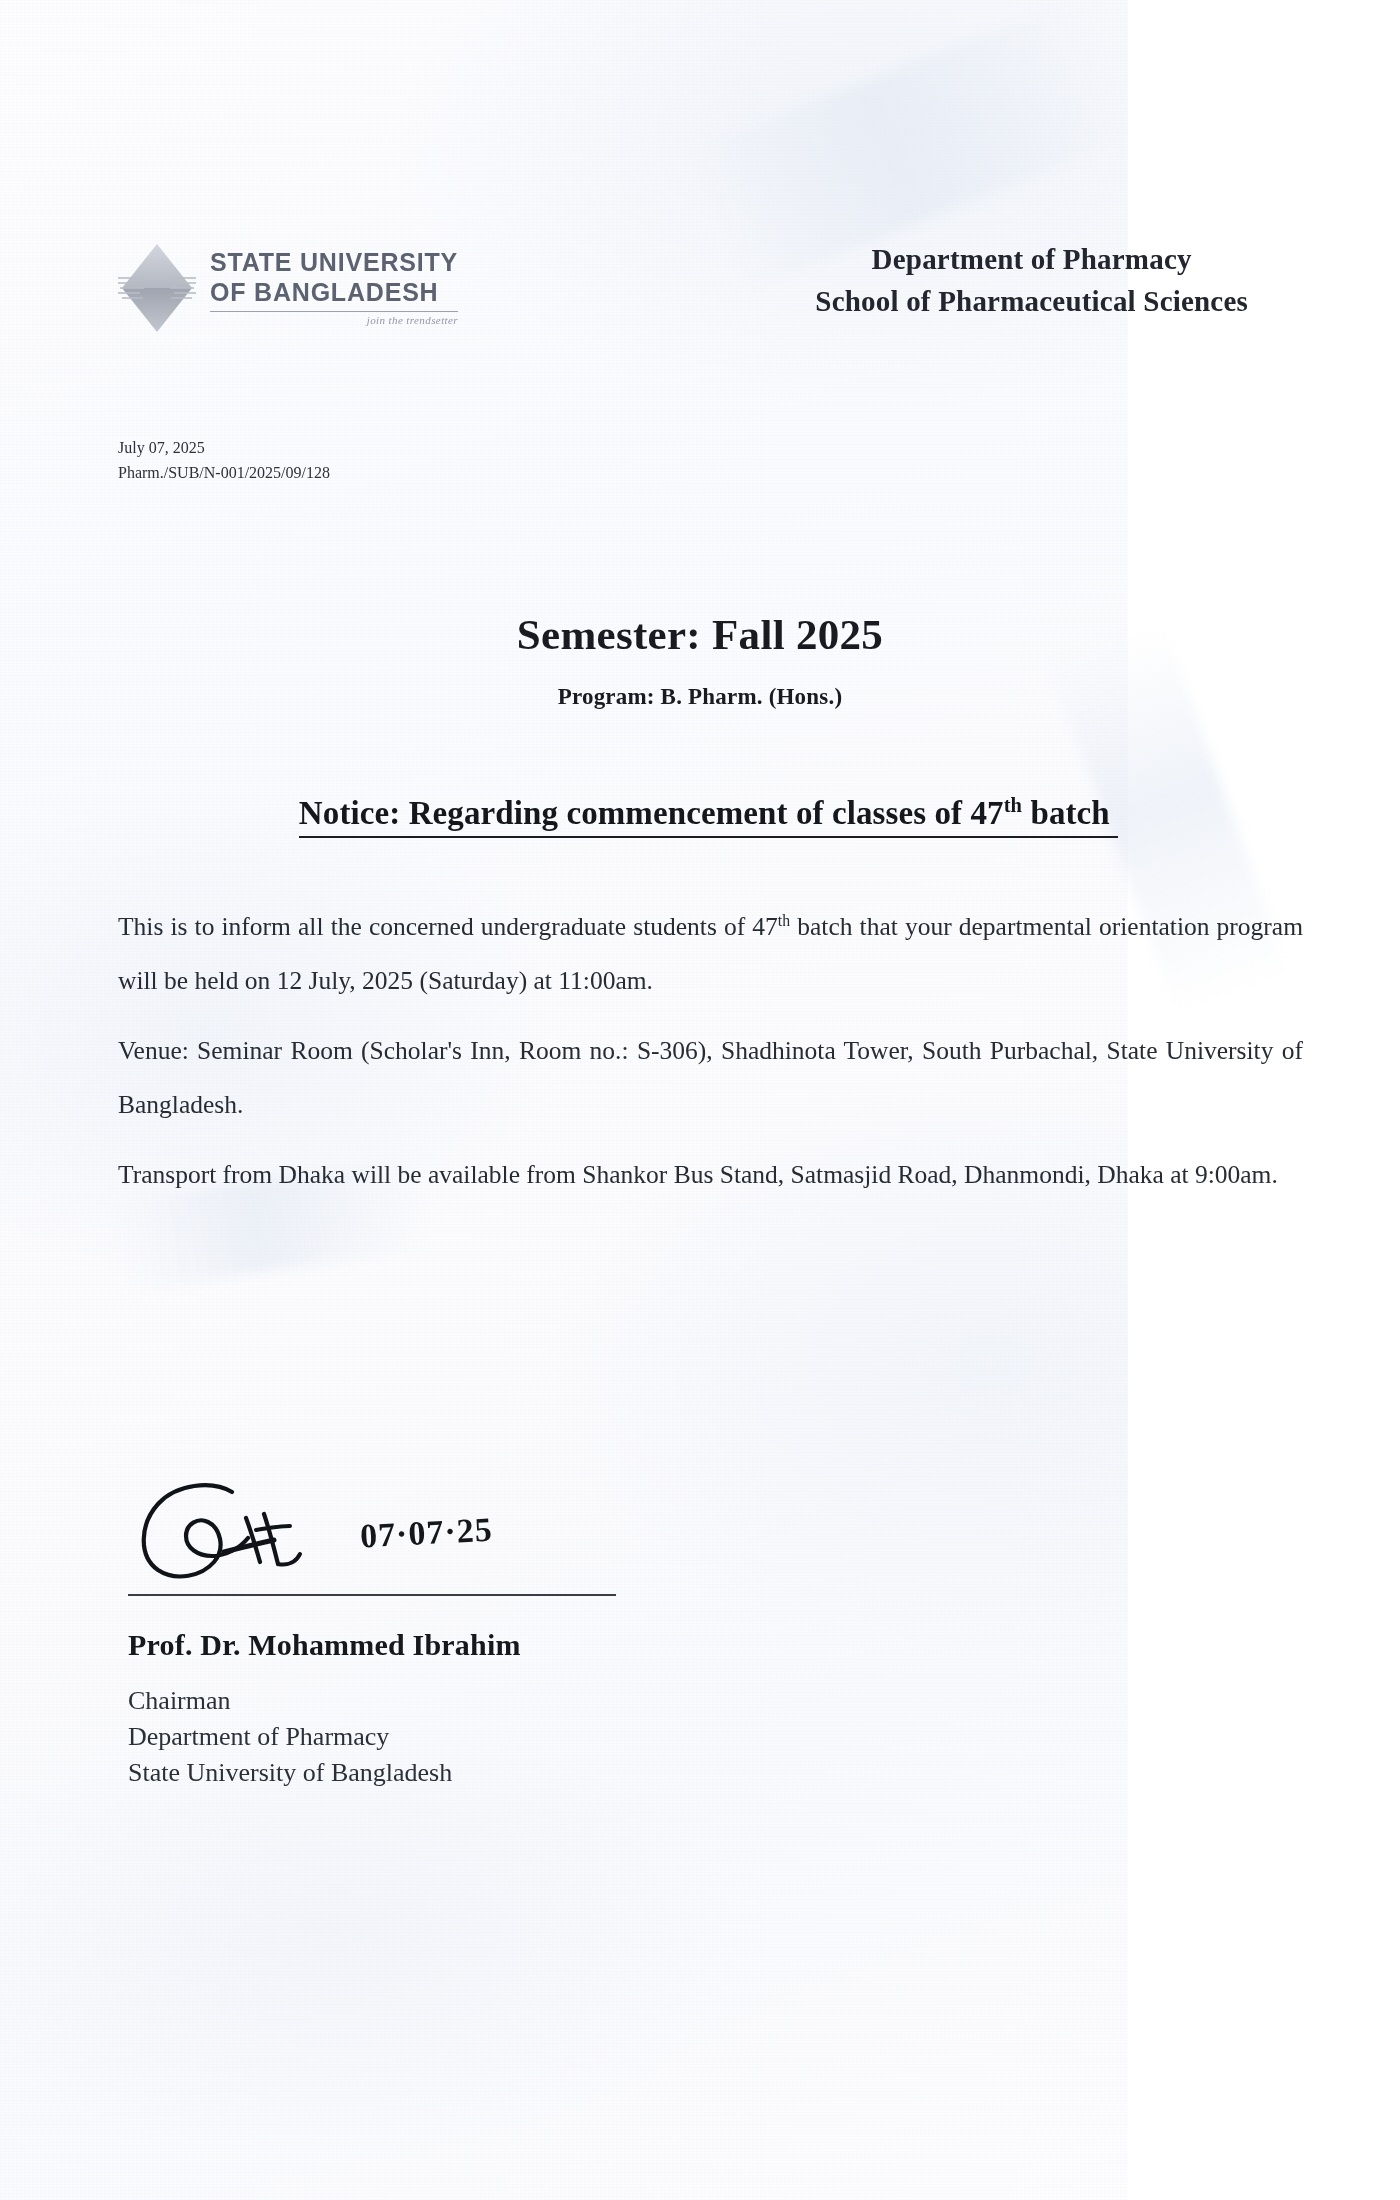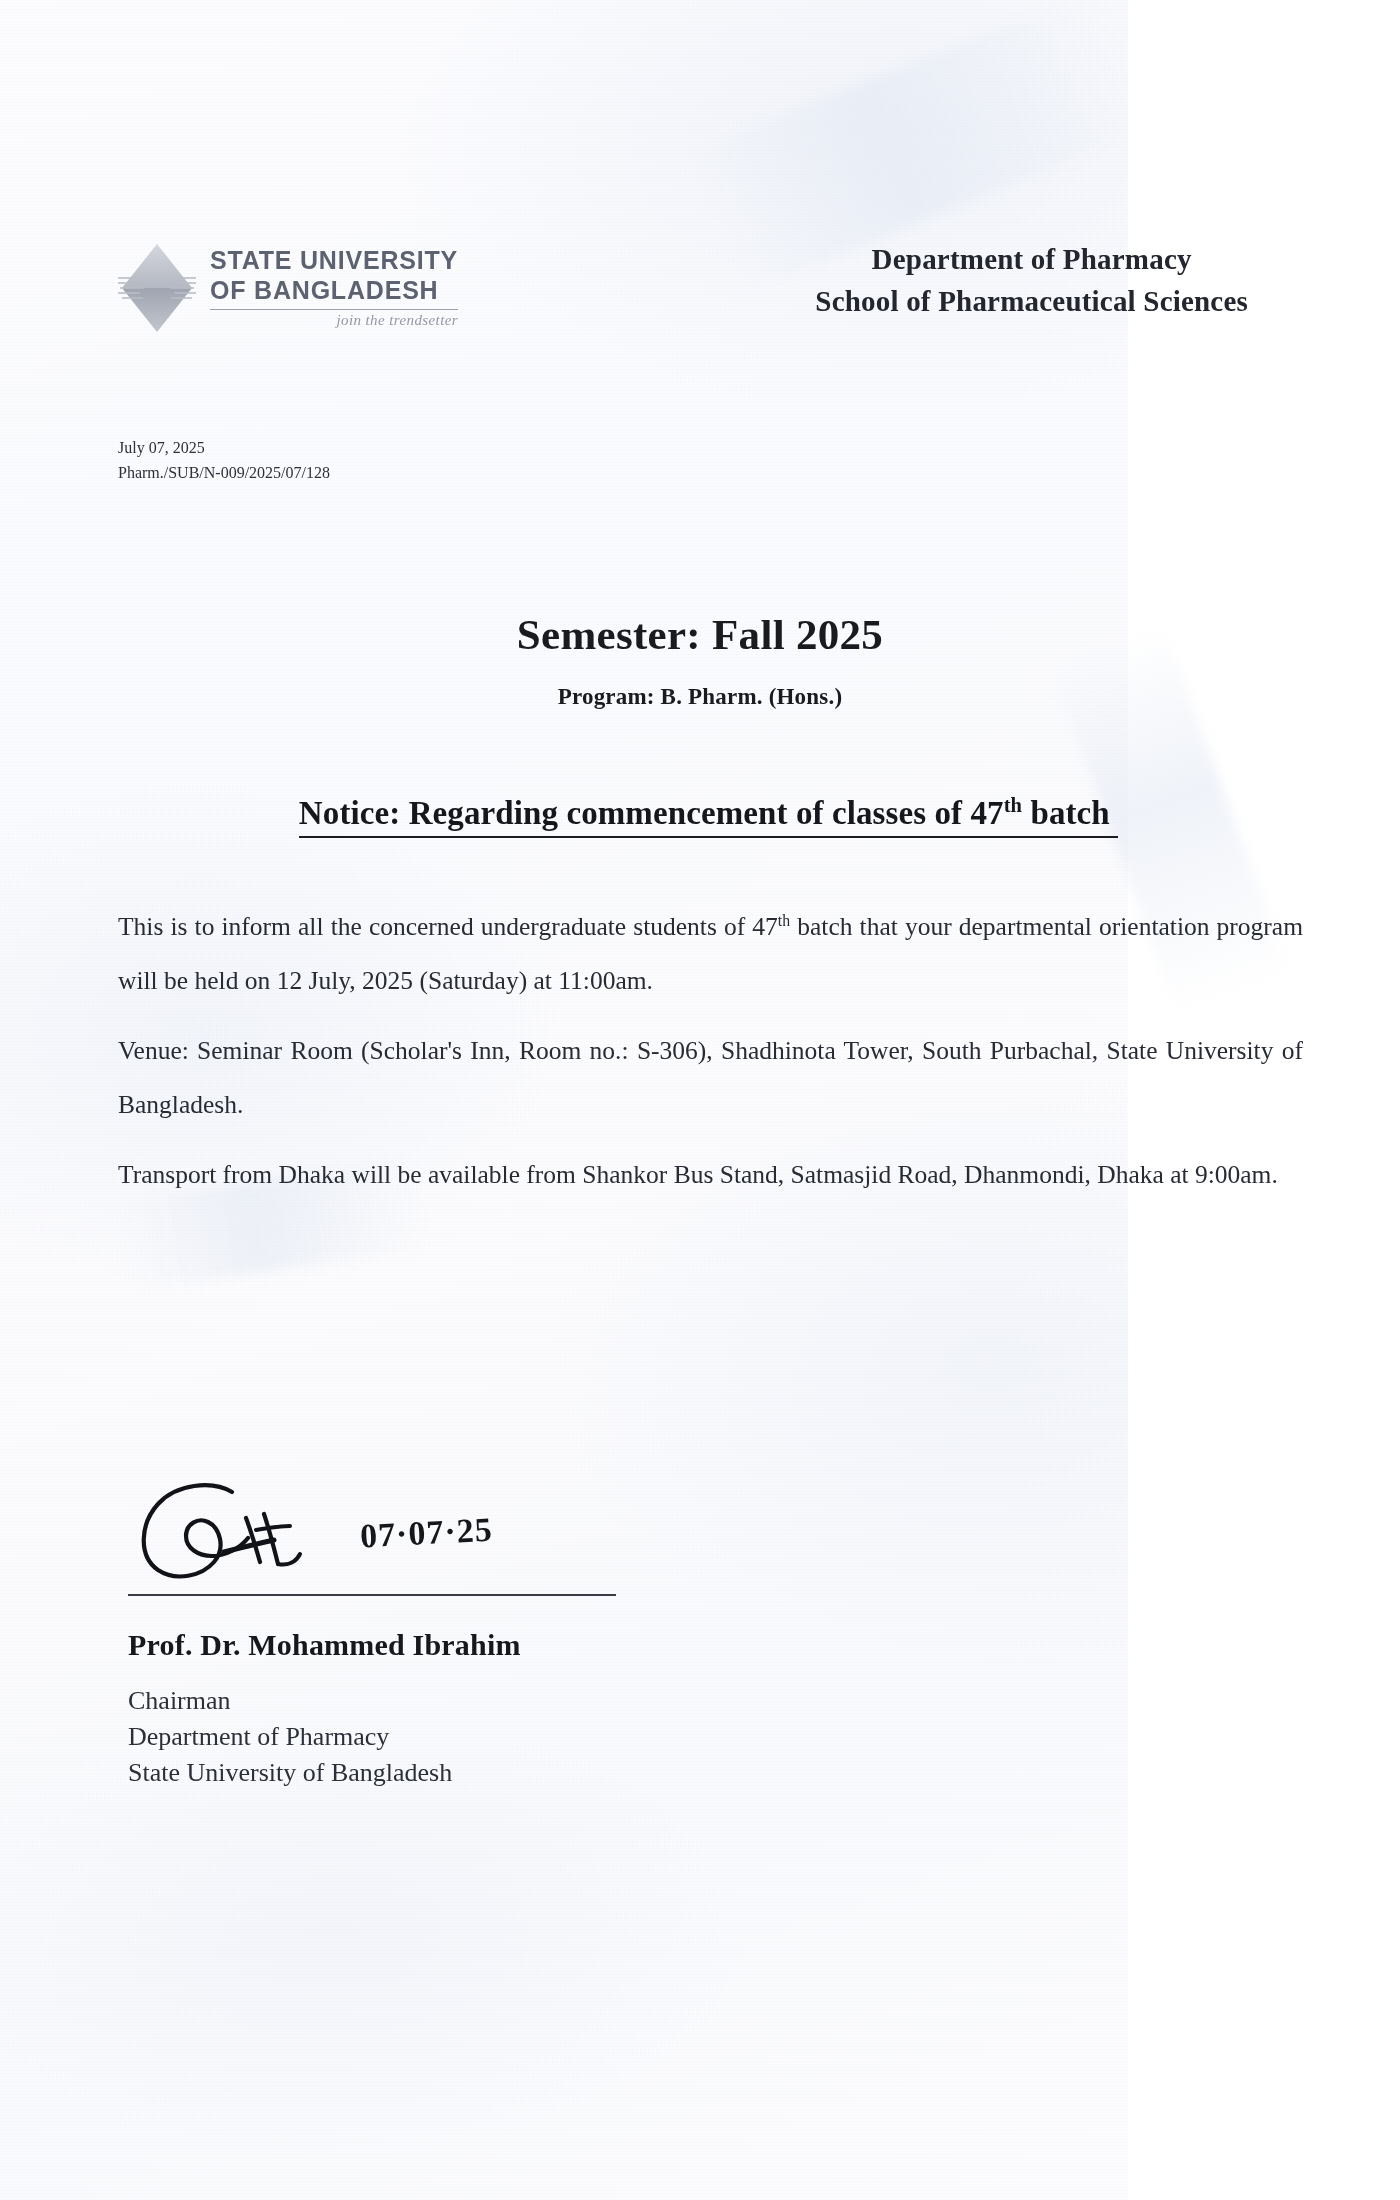--- a/index.html
+++ b/index.html
@@ -97,21 +97,21 @@
     margin-top: 6px;
     height: 1px;
     width: 100%;
     background: #9aa0ae;
   }
   .logo-tagline {
     margin-top: 3px;
     text-align: right;
     font-family: "Liberation Serif", "DejaVu Serif", serif;
     font-style: italic;
-    font-size: 15px;
+    font-size: 11px;
     letter-spacing: .4px;
     color: #9297a5;
     white-space: nowrap;
   }
 
   .dept-block {
     text-align: center;
     padding-right: 60px;
     padding-top: 2px;
   }
@@ -297,21 +297,21 @@
       </div>
 
       <div class="dept-block">
         <div class="dept-line">Department of Pharmacy</div>
         <div class="dept-line">School of Pharmaceutical Sciences</div>
       </div>
     </div>
 
     <div class="refblock">
       <div>July 07, 2025</div>
-      <div>Pharm./SUB/N-009/2025/07/128</div>
+      <div>Pharm./SUB/N-001/2025/09/128</div>
     </div>
 
     <div class="title-semester">Semester: Fall 2025</div>
     <div class="title-program">Program: B. Pharm. (Hons.)</div>
 
     <div class="notice-heading">
       <span class="u"><span>Notice: Regarding commencement of classes of 47</span><sup>th</sup><span> batch</span>&nbsp;</span>
     </div>
 
     <div class="body-text">

